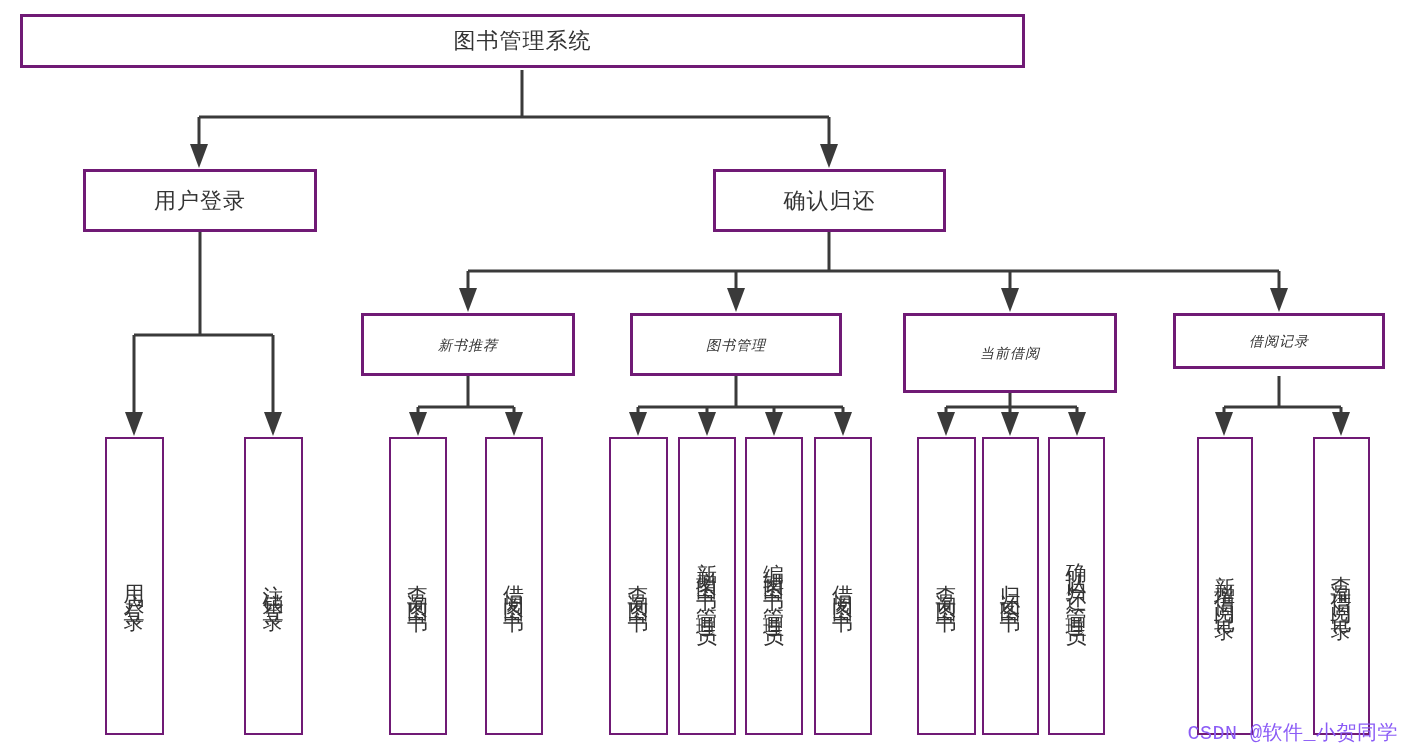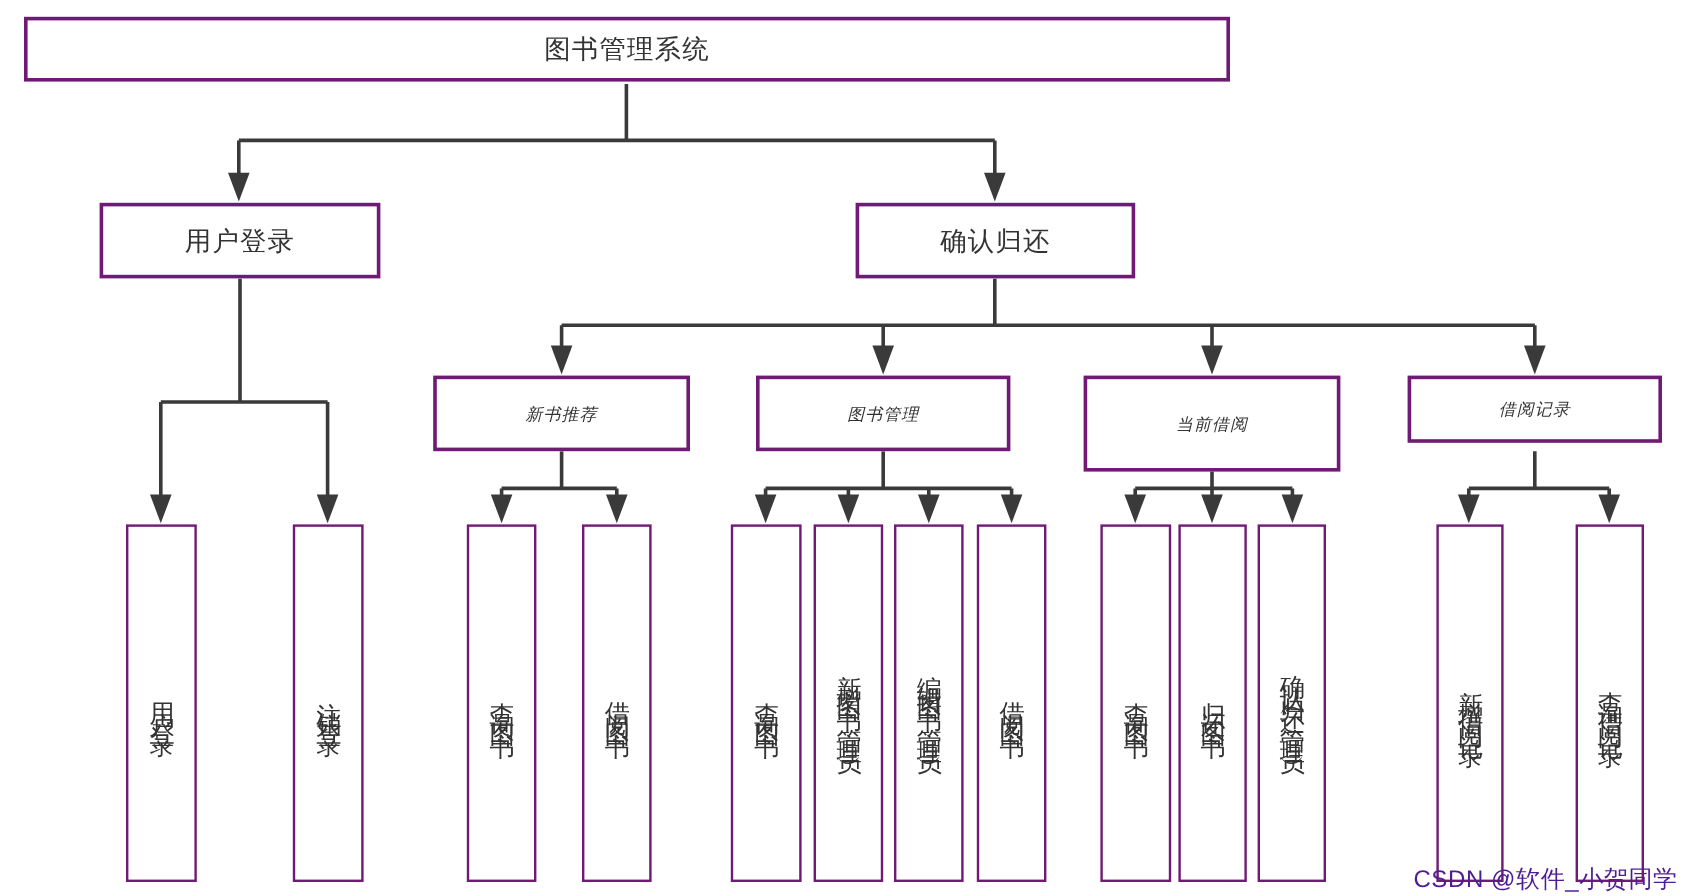--- a/index.html
+++ b/index.html
@@ -30,24 +30,24 @@
     font-size:21px;
     letter-spacing:9px;
     writing-mode:vertical-rl;
     text-orientation:mixed;
     padding:6px 0;
   }
   .watermark {
     position:absolute;
     top:719px; right:7px;
     font-size:20px;
-    color:#4c1d95;
+    color:#8b5cf6;
     letter-spacing:0.5px;
     z-index:5;
-    font-family:Liberation Sans, sans-serif;
+    font-family:Liberation Mono, monospace;
   }
 </style>
 </head>
 <body>
 
 <div class="canvas">
 
   <svg class="wires" width="1405" height="747" viewBox="0 0 1405 747">
     <path fill="none" stroke="#3a3a3a" stroke-width="3" d="
       M522 70 V117

